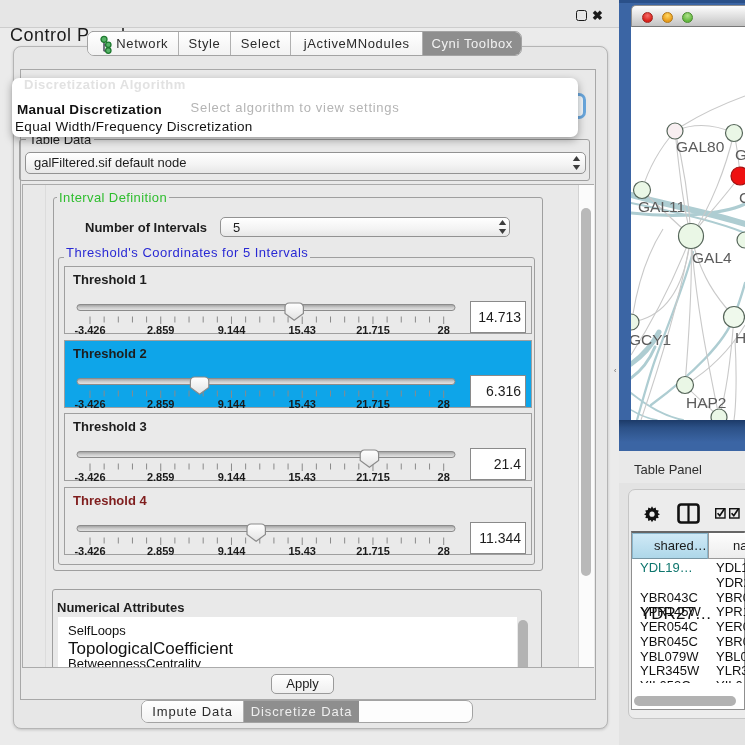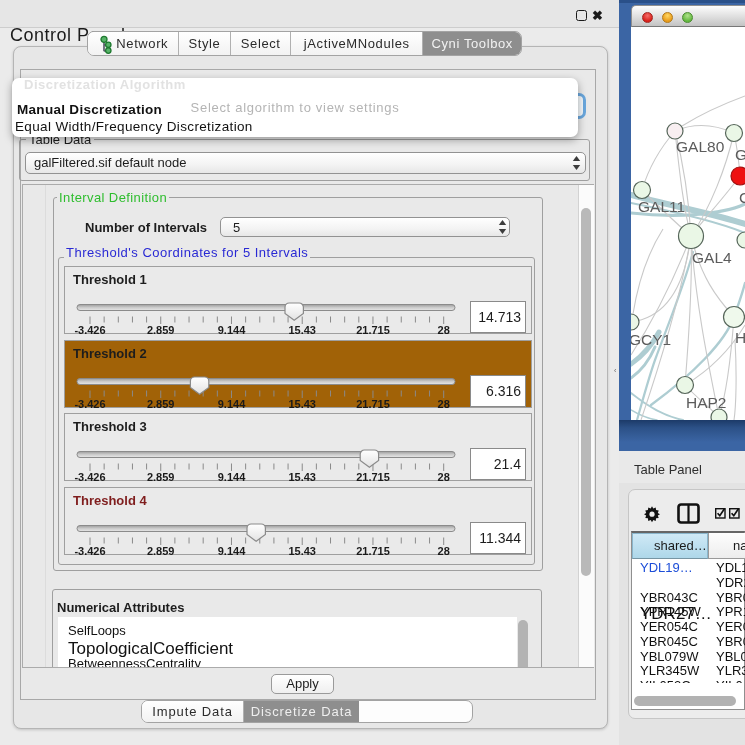--- a/index.html
+++ b/index.html
@@ -84,21 +84,21 @@
 <svg class="abs" style="left:728.5px;top:507px;" width="12" height="12" viewBox="0 0 12 12">
 <rect x="0.7" y="1.7" width="9.3" height="9.3" fill="none" stroke="#111" stroke-width="1.4"></rect>
 <path d="M2.6,6.2 L4.8,8.7 L9.6,1.6" fill="none" stroke="#111" stroke-width="1.7"></path>
   </svg>
 <div class="abs" style="left:631px;top:531px;width:114px;height:179px;background:#ffffff;border:1px solid #8f8f8f;border-top:2px solid #666;"></div>
 <div class="abs" style="left:632px;top:533px;width:76px;height:26px;background:linear-gradient(#cfe9f6,#aed7e9);border:1px solid #8ab6cc;border-bottom:1px solid #7795a3;"></div>
 <div class="abs" style="left:708px;top:533px;width:37px;height:26px;background:linear-gradient(#fdfdfd,#ededed);border-bottom:1px solid #9a9a9a;border-left:1px solid #9a9a9a;"></div>
 <div class="txt" style="left:654px;top:533px;height:26px;line-height:26px;font-size:13px;color:#1a1a1a;">shared…</div>
 <div class="txt" style="left:733px;top:533px;height:26px;line-height:26px;font-size:13px;color:#1a1a1a;">name</div>
 <div class="abs" style="left:632px;top:560px;width:113px;height:123px;overflow:hidden;">
-<div class="txt" style="left:8px;top:0.0px;font-size:13px;color:#1d4ed8;">YDL19…</div>
+<div class="txt" style="left:8px;top:0.0px;font-size:13px;color:#0f766e;">YDL19…</div>
 <div class="txt" style="left:84px;top:0.0px;font-size:13px;color:#111;">YDL1</div>
 <div class="txt" style="left:8px;top:14.8px;font-size:17px;color:#111;margin-top:29px;">YDR27…</div>
 <div class="txt" style="left:84px;top:14.8px;font-size:13px;color:#111;">YDR2</div>
 <div class="txt" style="left:8px;top:29.5px;font-size:13px;color:#111;">YBR043C</div>
 <div class="txt" style="left:84px;top:29.5px;font-size:13px;color:#111;">YBR0</div>
 <div class="txt" style="left:8px;top:44.2px;font-size:13px;color:#111;">YPR145W</div>
 <div class="txt" style="left:84px;top:44.2px;font-size:13px;color:#111;">YPR1</div>
 <div class="txt" style="left:8px;top:59.0px;font-size:13px;color:#111;">YER054C</div>
 <div class="txt" style="left:84px;top:59.0px;font-size:13px;color:#111;">YER0</div>
 <div class="txt" style="left:8px;top:73.8px;font-size:13px;color:#111;">YBR045C</div>
@@ -191,21 +191,21 @@
         <text x="95.7" y="66.5" text-anchor="middle" font-size="11" font-weight="bold" fill="#1a1a1a" font-family="Liberation Sans">2.859</text>
         <text x="166.5" y="66.5" text-anchor="middle" font-size="11" font-weight="bold" fill="#1a1a1a" font-family="Liberation Sans">9.144</text>
         <text x="237.2" y="66.5" text-anchor="middle" font-size="11" font-weight="bold" fill="#1a1a1a" font-family="Liberation Sans">15.43</text>
         <text x="308.0" y="66.5" text-anchor="middle" font-size="11" font-weight="bold" fill="#1a1a1a" font-family="Liberation Sans">21.715</text>
         <text x="378.7" y="66.5" text-anchor="middle" font-size="11" font-weight="bold" fill="#1a1a1a" font-family="Liberation Sans">28</text>
         <path d="M220.0,46.5 V40.2 a4.2,4.2 0 0 1 4.2,-4.2 h10 a4.2,4.2 0 0 1 4.2,4.2 v6.3 l-9.2,6.8 z" fill="url(#thm)" stroke="#8a8a8a" stroke-width="1.2"></path>
       </svg>
 <div class="abs" style="left:405px;top:34px;width:56px;height:32px;background:#ffffff;border:1px solid #8a8a8a;"></div>
 <div class="txt" style="left:405px;top:34px;width:51px;height:48px;line-height:32px;text-align:right;font-size:14px;color:#1d1d1d;">14.713</div>
 </div>
-<div class="abs" style="left:41px;top:154.5px;width:468px;height:68px;border:1px solid #9f9f9f;background:#a16207;">
+<div class="abs" style="left:41px;top:154.5px;width:468px;height:68px;border:1px solid #9f9f9f;background:#0ea5e9;">
 <div class="txt" style="left:8px;top:5px;font-size:13px;font-weight:bold;color:#1d1d1d;">Threshold 2</div>
 <svg width="468" height="68" viewBox="0 0 468 68" style="position:absolute;left:0;top:0;">
         <rect x="12" y="37.5" width="378" height="6" rx="3" fill="url(#trk)" stroke="#8b8b8b" stroke-width="1"></rect>
         <line x1="25.00" y1="49.5" x2="25.00" y2="57" stroke="#8a8a8a" stroke-width="1"></line>
         <line x1="39.15" y1="49.5" x2="39.15" y2="55.5" stroke="#8a8a8a" stroke-width="1"></line>
         <line x1="53.30" y1="49.5" x2="53.30" y2="55.5" stroke="#8a8a8a" stroke-width="1"></line>
         <line x1="67.44" y1="49.5" x2="67.44" y2="55.5" stroke="#8a8a8a" stroke-width="1"></line>
         <line x1="81.59" y1="49.5" x2="81.59" y2="55.5" stroke="#8a8a8a" stroke-width="1"></line>
         <line x1="95.74" y1="49.5" x2="95.74" y2="57" stroke="#8a8a8a" stroke-width="1"></line>
         <line x1="109.89" y1="49.5" x2="109.89" y2="55.5" stroke="#8a8a8a" stroke-width="1"></line>

